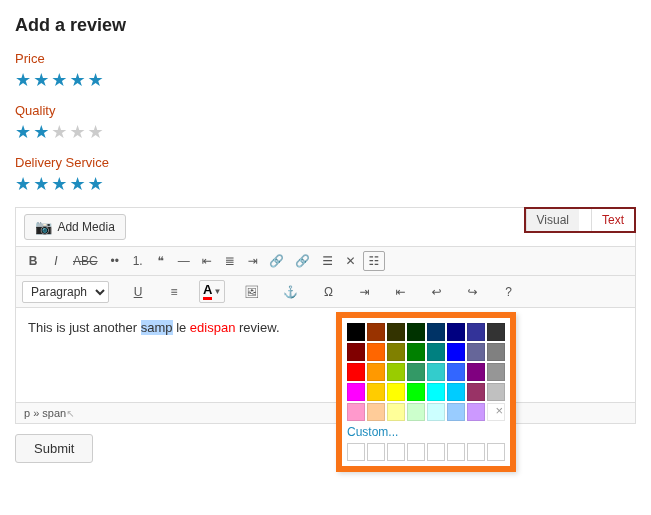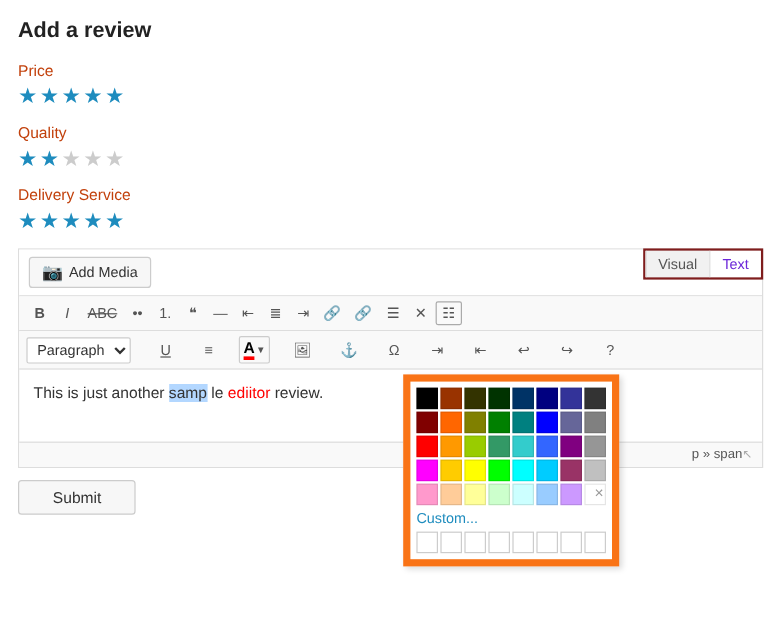--- a/index.html
+++ b/index.html
@@ -64,21 +64,22 @@
       font-size: 12px;
       cursor: pointer;
       border: none;
       background: #f1f1f1;
       color: #555;
       border-left: 1px solid #ddd;
     }
 
     .tab-btn.active {
       background: #fff;
-      color: #6d28d9;
+      color: #b91c1c;
+      margin-left: 12px;
     }
 
     .editor-top-bar {
       display: flex;
       align-items: center;
       padding: 6px 8px;
       border-bottom: 1px solid #ddd;
       background: #fff;
     }
 
@@ -262,36 +263,37 @@
       border: 1px solid #ccc;
       background: #fff;
     }
 
     .editor-footer {
       padding: 4px 8px;
       border-top: 1px solid #ddd;
       background: #f9f9f9;
       display: flex;
       align-items: center;
-      justify-content: flex-end;
+      justify-content: flex-start;
+      margin-top: 34px;
     }
 
     .breadcrumb-text {
       font-size: 11px;
       color: #555;
     }
 
     .resize-handle {
       color: #aaa;
       font-size: 10px;
     }
 
     .submit-btn {
       margin-top: 10px;
-      padding: 6px 28px;
+      padding: 6px 18px;
       background: #f7f7f7;
       border: 1px solid #ccc;
       border-radius: 3px;
       font-size: 13px;
       cursor: pointer;
       color: #333;
     }
   </style>
 </head>
 <body>
@@ -447,21 +449,21 @@
     <button class="toolbar-btn">⚓</button>
     <button class="toolbar-btn">Ω</button>
     <button class="toolbar-btn">⇥</button>
     <button class="toolbar-btn">⇤</button>
     <button class="toolbar-btn">↩</button>
     <button class="toolbar-btn">↪</button>
     <button class="toolbar-btn">?</button>
   </div>
 
   <div class="editor-content">
-    <span>This is just another </span><span class="highlight">samp</span><span data="content-middle"> le </span><span class="red-text">edi</span><span class="red-text">itor</span><span> review.</span>
+    <span>This is just another </span><span class="highlight">samp</span><span data="content-middle"> le </span><span class="red-text">edi</span><span class="red-text">span</span><span> review.</span>
   </div>
 
   <div class="editor-footer">
     <span class="breadcrumb-text">p » span</span>
     <span class="resize-handle">↖</span>
   </div>
 </div>
 
 
 <button class="submit-btn">Submit</button>

